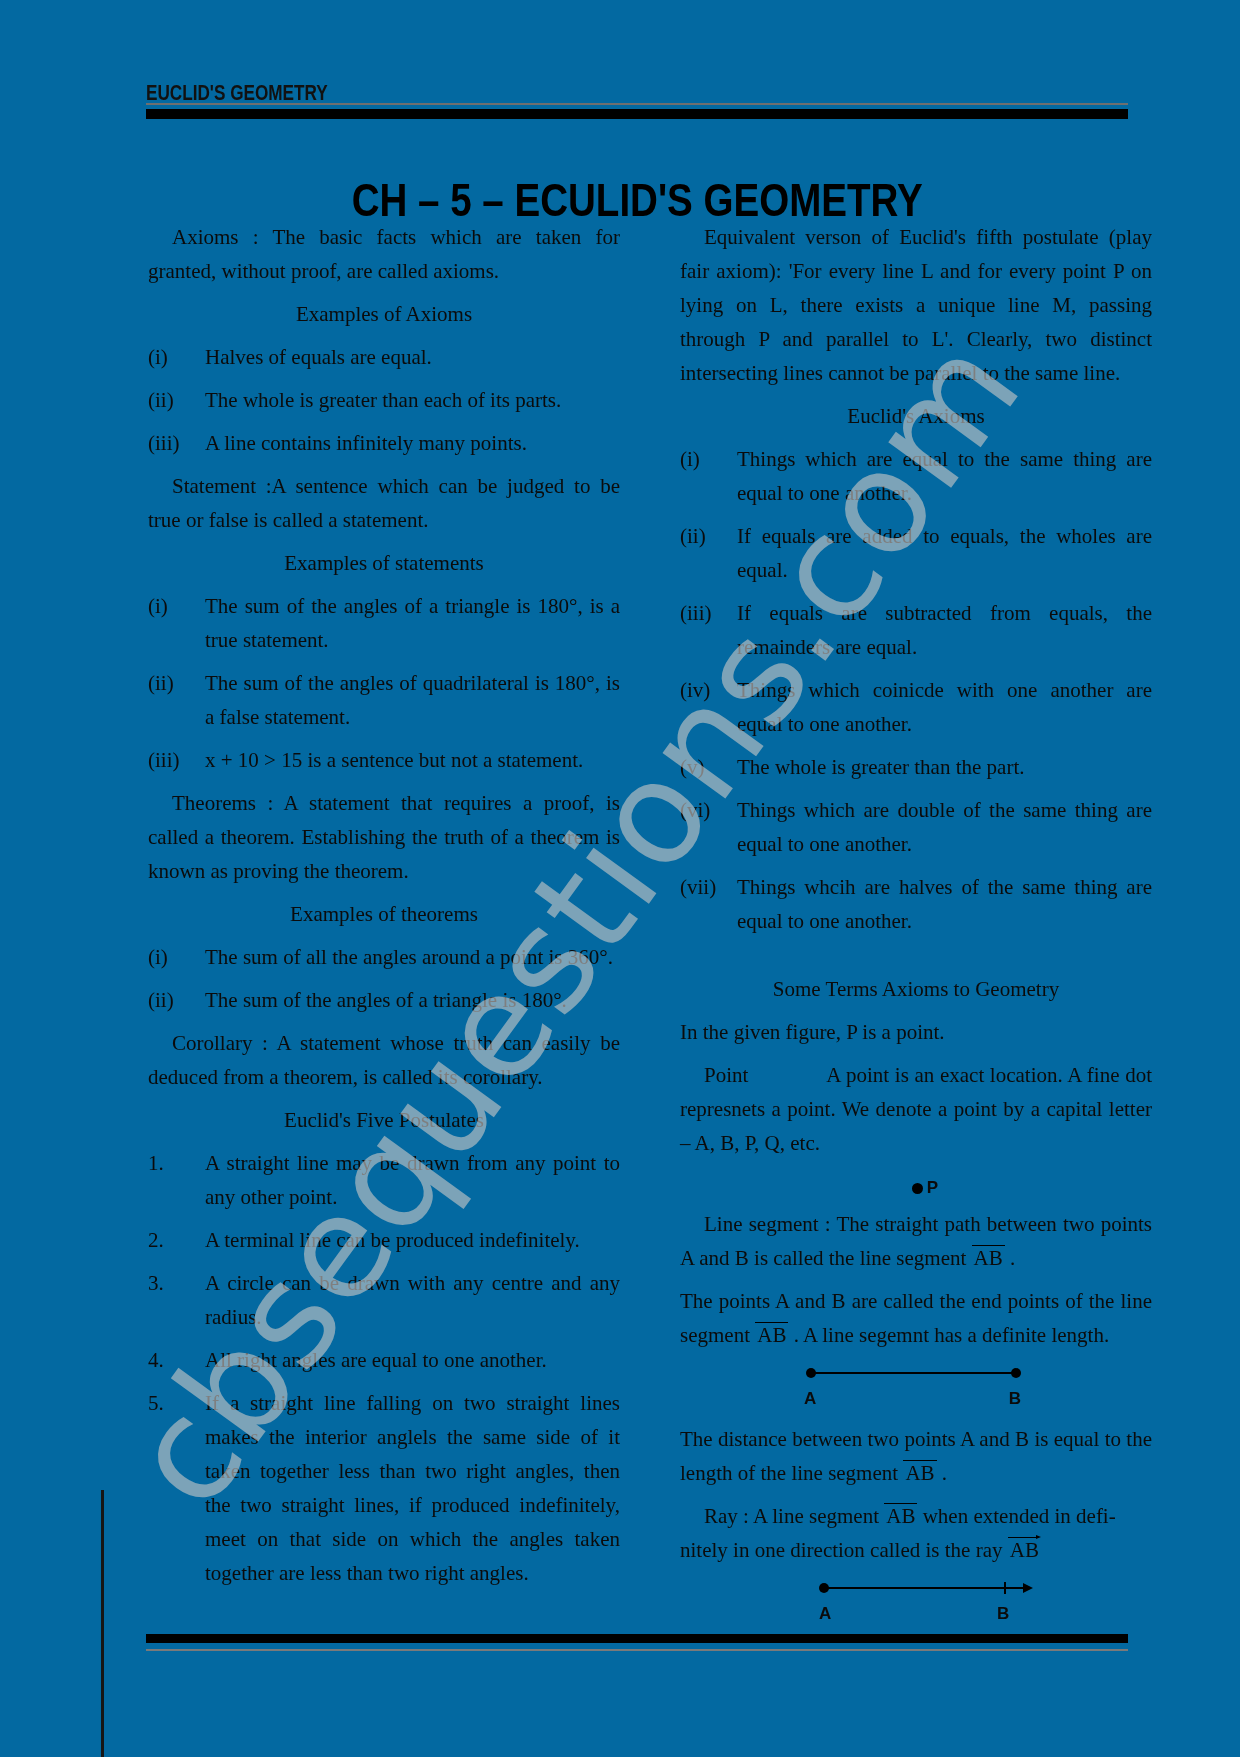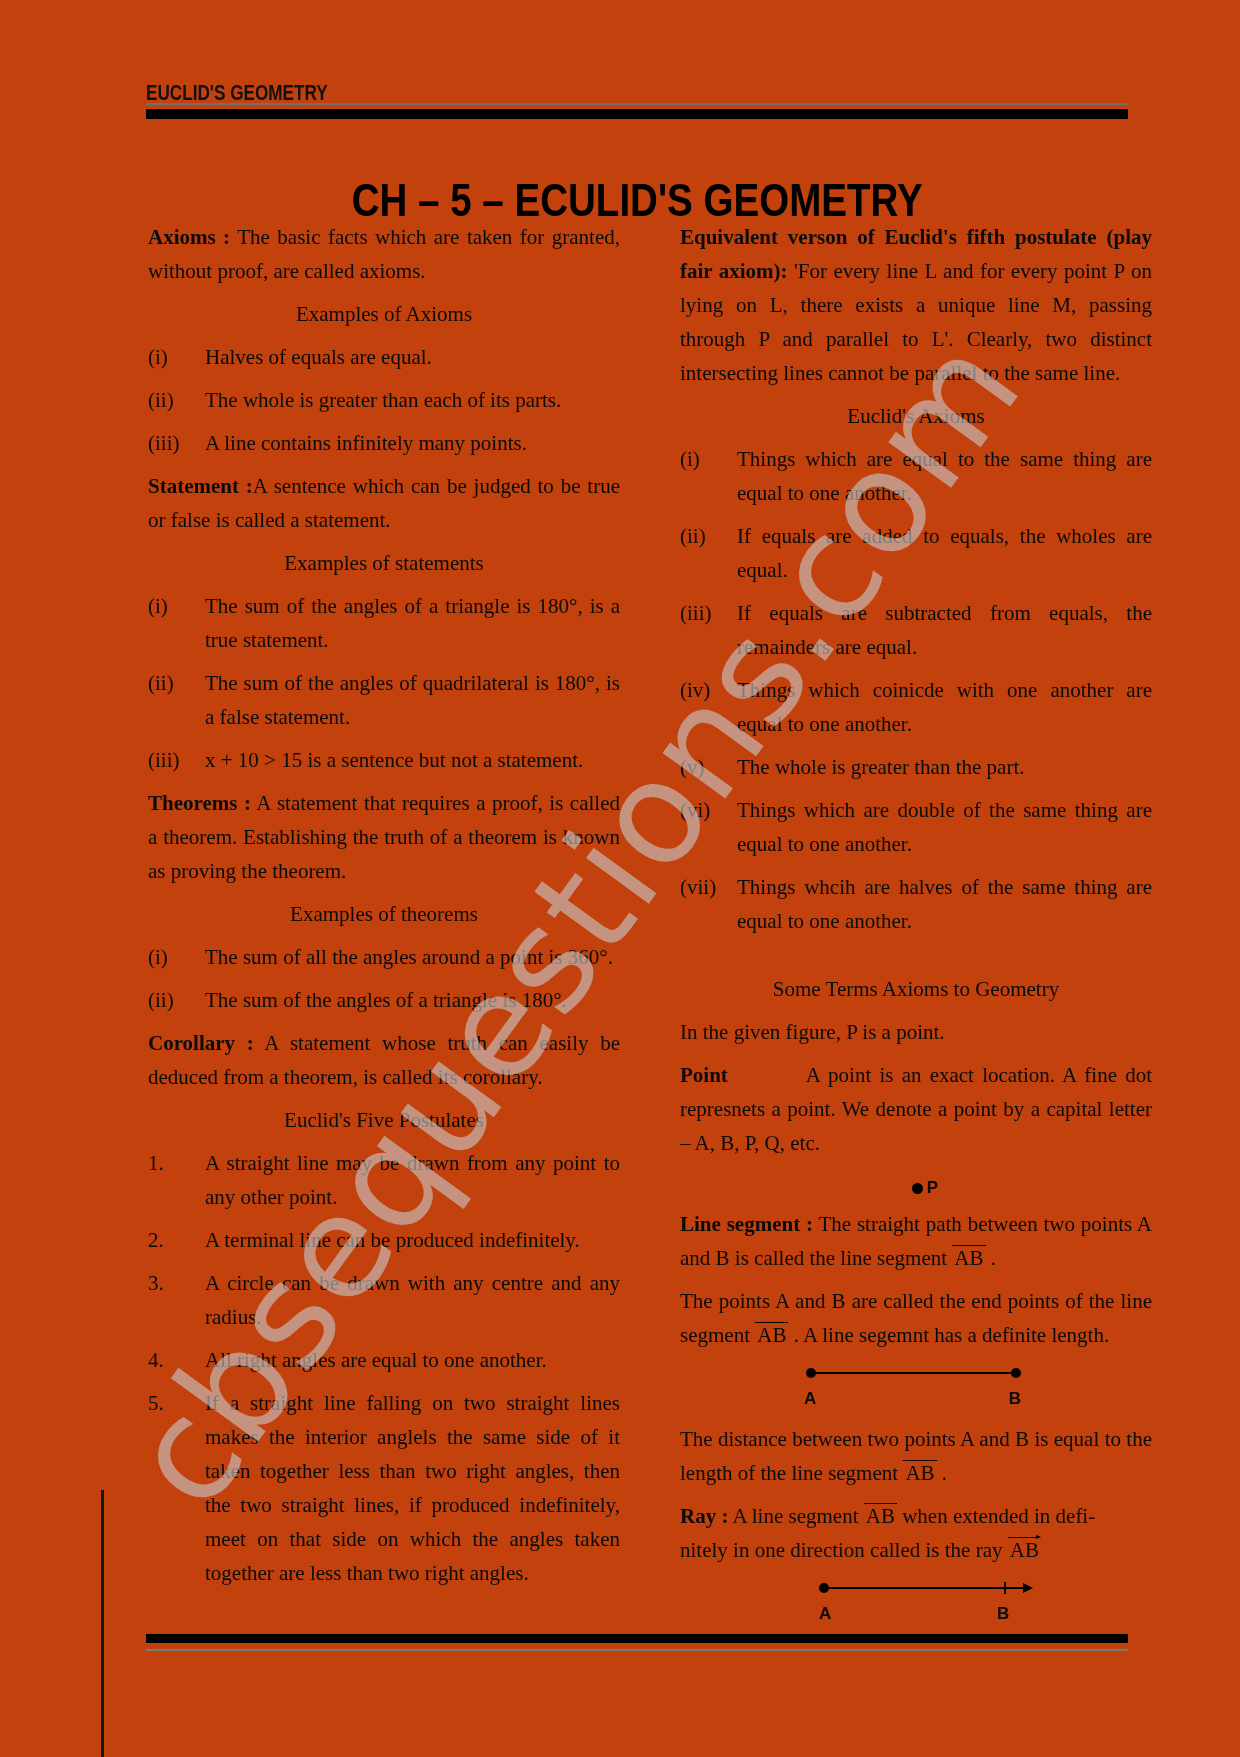--- a/index.html
+++ b/index.html
@@ -1,17 +1,17 @@
 <!DOCTYPE html>
 <html><head>
 <meta charset="utf-8">
 <style>
   html,body { margin:0; padding:0; background:#ffffff; }
   .page {
-    position:relative; width:1240px; height:1757px; background:#c2410c;
+    position:relative; width:1240px; height:1757px; background:#0369a1;
     font-family:"Liberation Serif", "DejaVu Serif", serif;
     color:#0b0b0b; overflow:hidden;
   }
   
   .running-head {
     position:absolute; top:80px; left:146px;
     font-family:"Liberation Sans", sans-serif; font-weight:bold; font-size:22px;
     transform:scaleX(0.78); transform-origin:left center; letter-spacing:0px; color:#111;
   }
   .rule { position:absolute; left:146px; width:982px; }
@@ -27,21 +27,21 @@
     display:inline-block; font-family:"Liberation Sans", sans-serif; font-weight:bold;
     font-size:47px; transform:scaleX(0.82); transform-origin:center; white-space:nowrap; color:#000;
   }
 
   
   .col { position:absolute; top:220px; width:472px; font-size:21px; line-height:34px; }
   .col.left  { left:148px; }
   .col.right { left:680px; }
   .col p { margin:0 0 9px 0; text-align:justify; }
   .col h3 { font-size:21px; margin:2px 0 9px 0; font-weight:normal; text-align:center; }
-  .lead { font-weight:bold; }
+  .lead { font-weight:normal;margin-left:24px; }
   .list { margin:0 0 1px 0; }
   .row { display:flex; margin:0 0 9px 0; }
   .row .num { flex:0 0 57px; }
   .row .txt { flex:1; text-align:justify; }
 
   .mt-big { margin-top:34px !important; }
   .spacer { display:inline-block; width:78px; }
 
   
   .ovl { display:inline-block; border-top:1.6px solid #000; padding:1px 2px 0 2px; line-height:1.05; }

